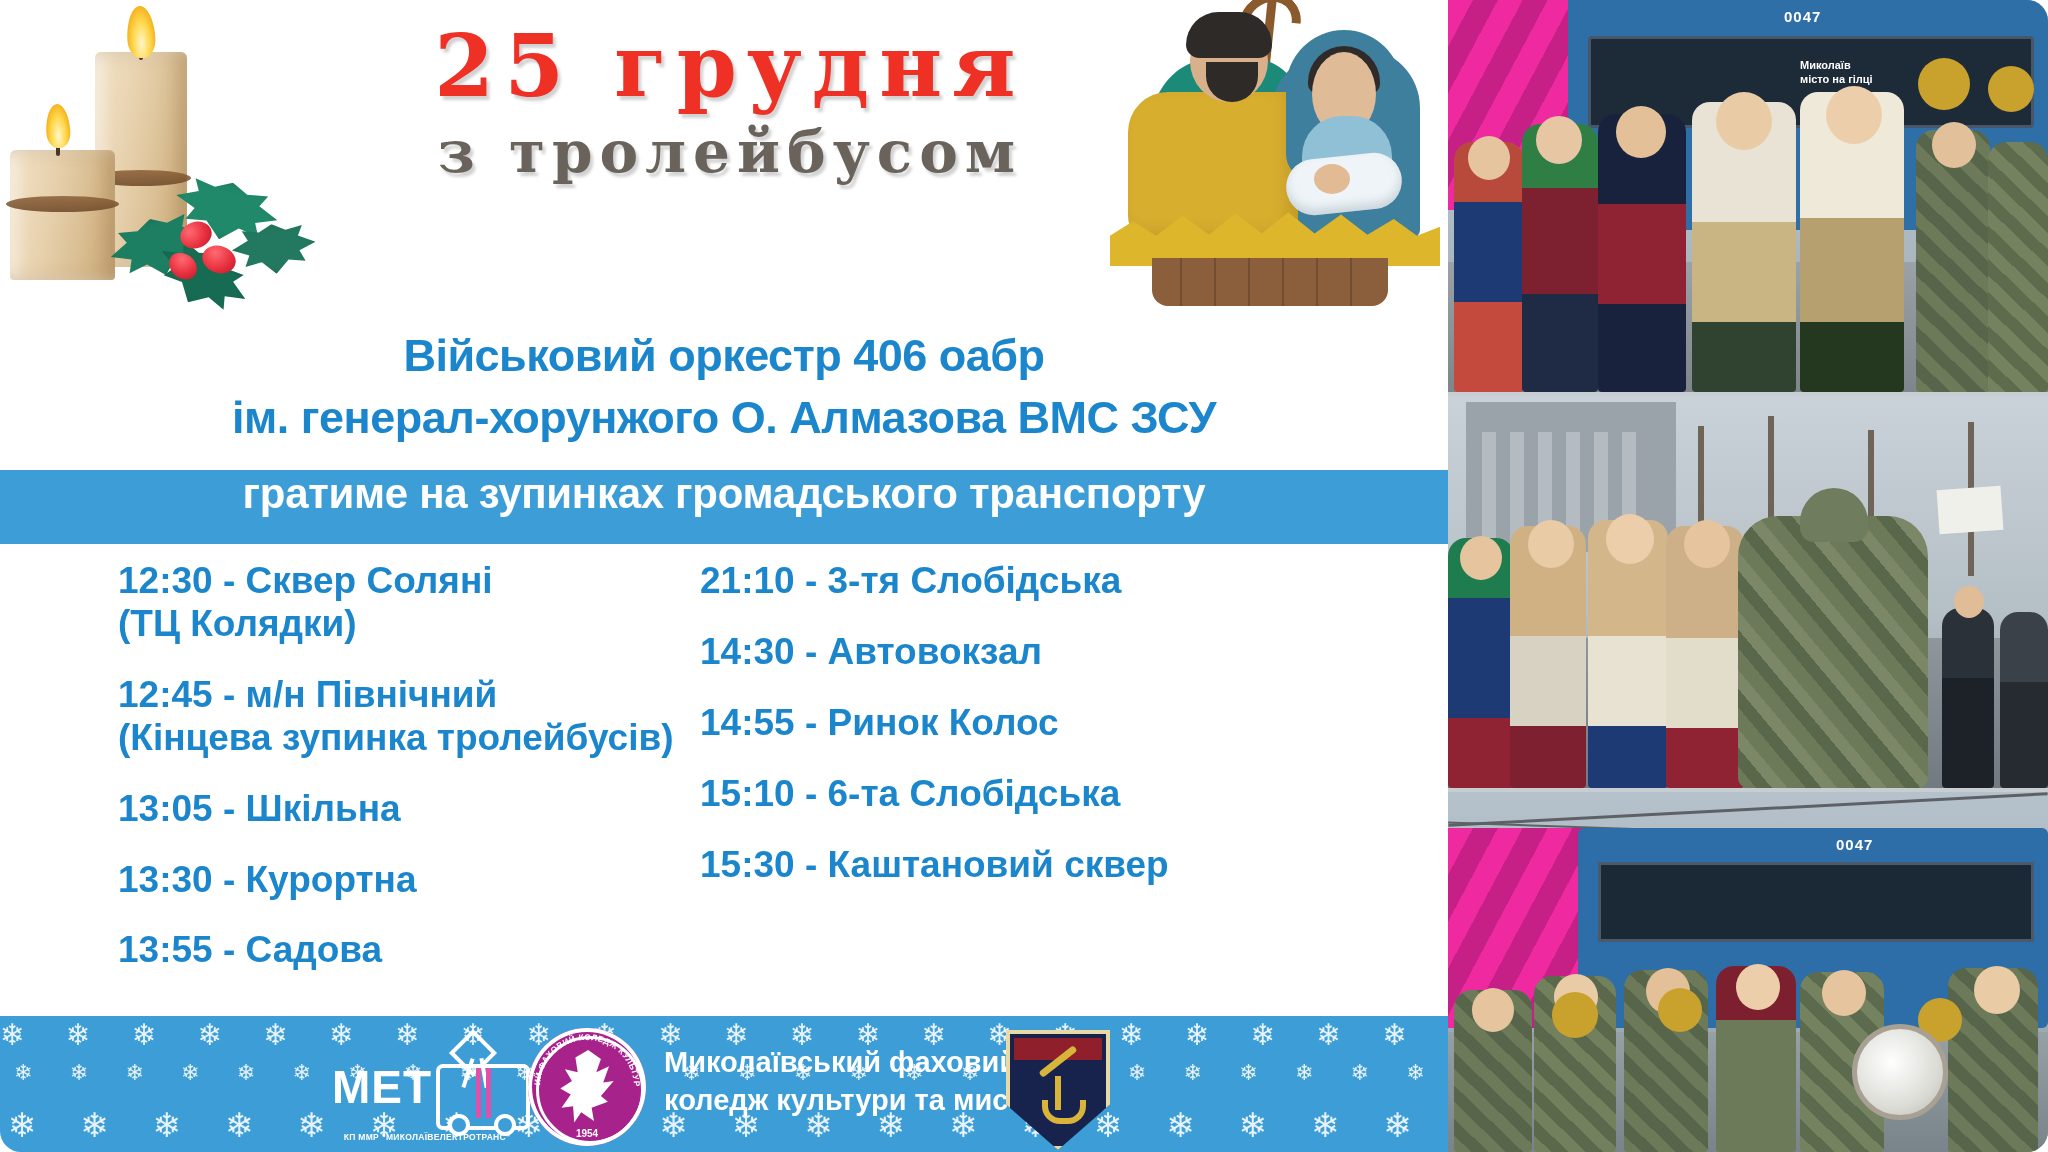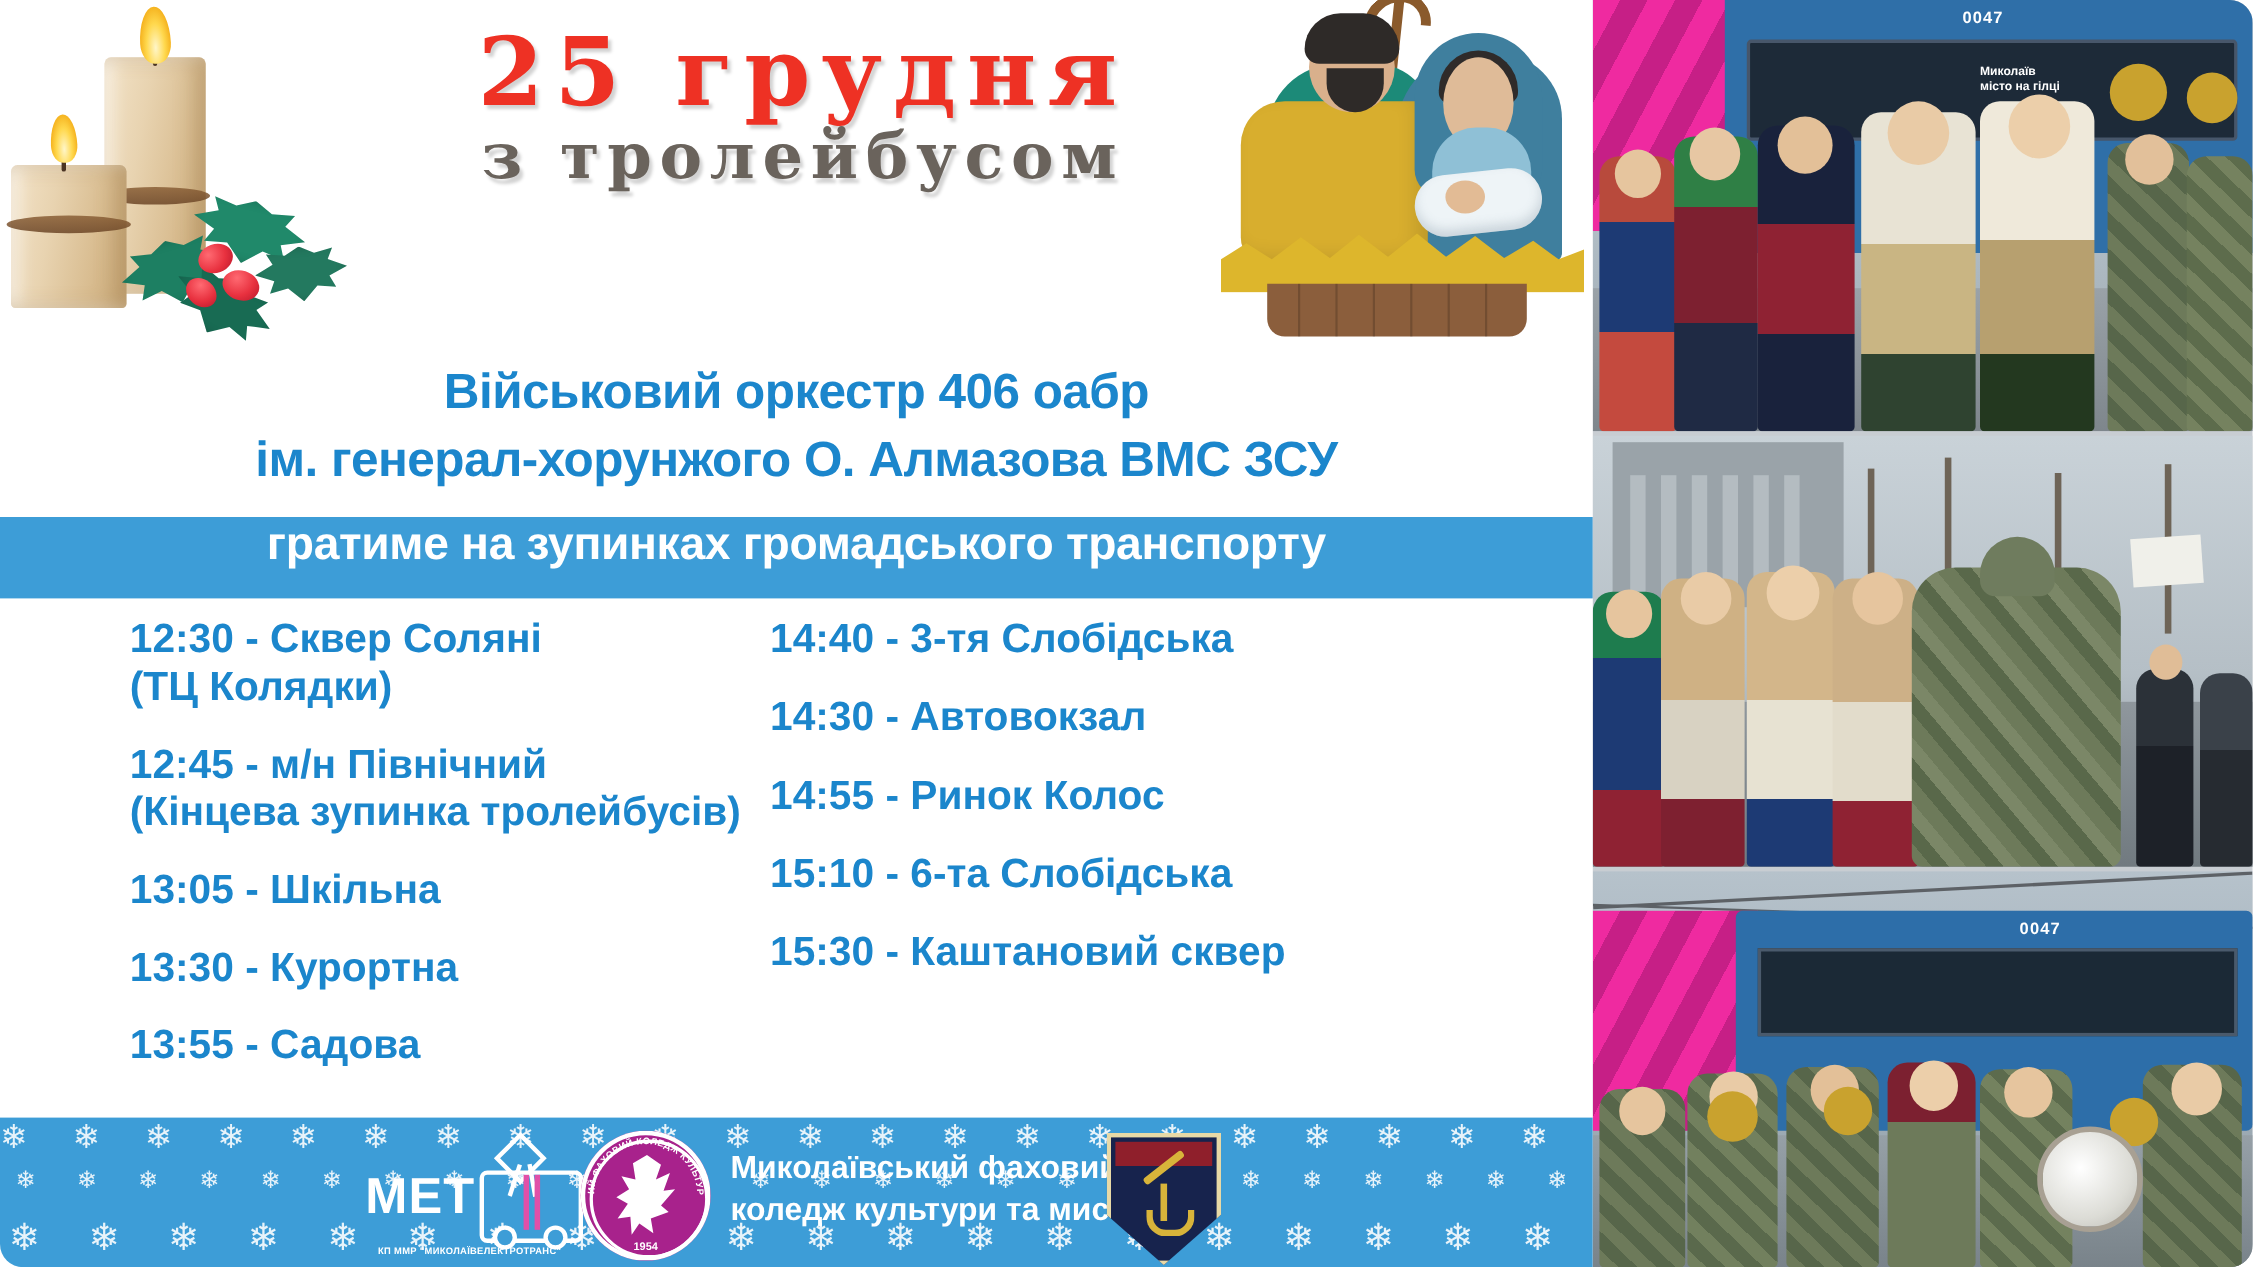--- a/index.html
+++ b/index.html
@@ -71,21 +71,21 @@
   .n-manger .slat{position:absolute;top:0;width:2px;height:48px;background:rgba(0,0,0,.18);}
 
   
   .headline{position:absolute;left:330px;top:22px;width:800px;text-align:center;}
   .h-date{font-family:"DejaVu Serif","Liberation Serif",serif;font-weight:bold;font-size:86px;
     color:#ee3124;letter-spacing:10px;line-height:1.02;
     text-shadow:3px 4px 3px rgba(0,0,0,.18);}
   .h-sub1,.h-sub2{font-family:"DejaVu Serif","Liberation Serif",serif;font-weight:bold;
     color:#6a635c;letter-spacing:7px;line-height:1.05;text-shadow:3px 4px 3px rgba(0,0,0,.18);}
   .h-sub1{font-size:62px;margin-top:2px;}
-  .h-sub2{font-size:58px;margin-top:2px;}
+  .h-sub2{font-size:58px;margin-top:12px;}
 
   
   .blue-line{position:absolute;width:1448px;text-align:center;color:#1b86cc;
     font-weight:bold;font-size:45px;letter-spacing:-.5px;}
   .bl1{left:0;top:330px;}
   .bl2{left:0;top:392px;}
 
   
   .banner{position:absolute;left:0;top:470px;width:1448px;height:74px;background:#3d9dd7;
     display:flex;align-items:flex-start;justify-content:center;}
@@ -247,21 +247,21 @@
 
     <div class="schedule">
       <div class="sched-col sched-left">
           <div class="sched-item"><span>12:30 - Сквер Соляні</span><span class="note">(ТЦ Колядки)</span></div>
           <div class="sched-item"><span>12:45 - м/н Північний</span><span class="note">(Кінцева зупинка тролейбусів)</span></div>
           <div class="sched-item"><span>13:05 - Шкільна</span></div>
           <div class="sched-item"><span>13:30 - Курортна</span></div>
           <div class="sched-item"><span>13:55 - Садова</span></div>
         </div>
       <div class="sched-col sched-right">
-          <div class="sched-item"><span>14:40 - 3-тя Слобідська</span></div>
+          <div class="sched-item"><span>21:10 - 3-тя Слобідська</span></div>
           <div class="sched-item"><span>14:30 - Автовокзал</span></div>
           <div class="sched-item"><span>14:55 - Ринок Колос</span></div>
           <div class="sched-item"><span>15:10 - 6-та Слобідська</span></div>
           <div class="sched-item"><span>15:30 - Каштановий сквер</span></div>
         </div>
     </div>
 
     <div class="footer">
       <div id="snowfield">
           <div class="snow" style="left: 0px; top: 4px; font-size: 30px;">❄</div>

